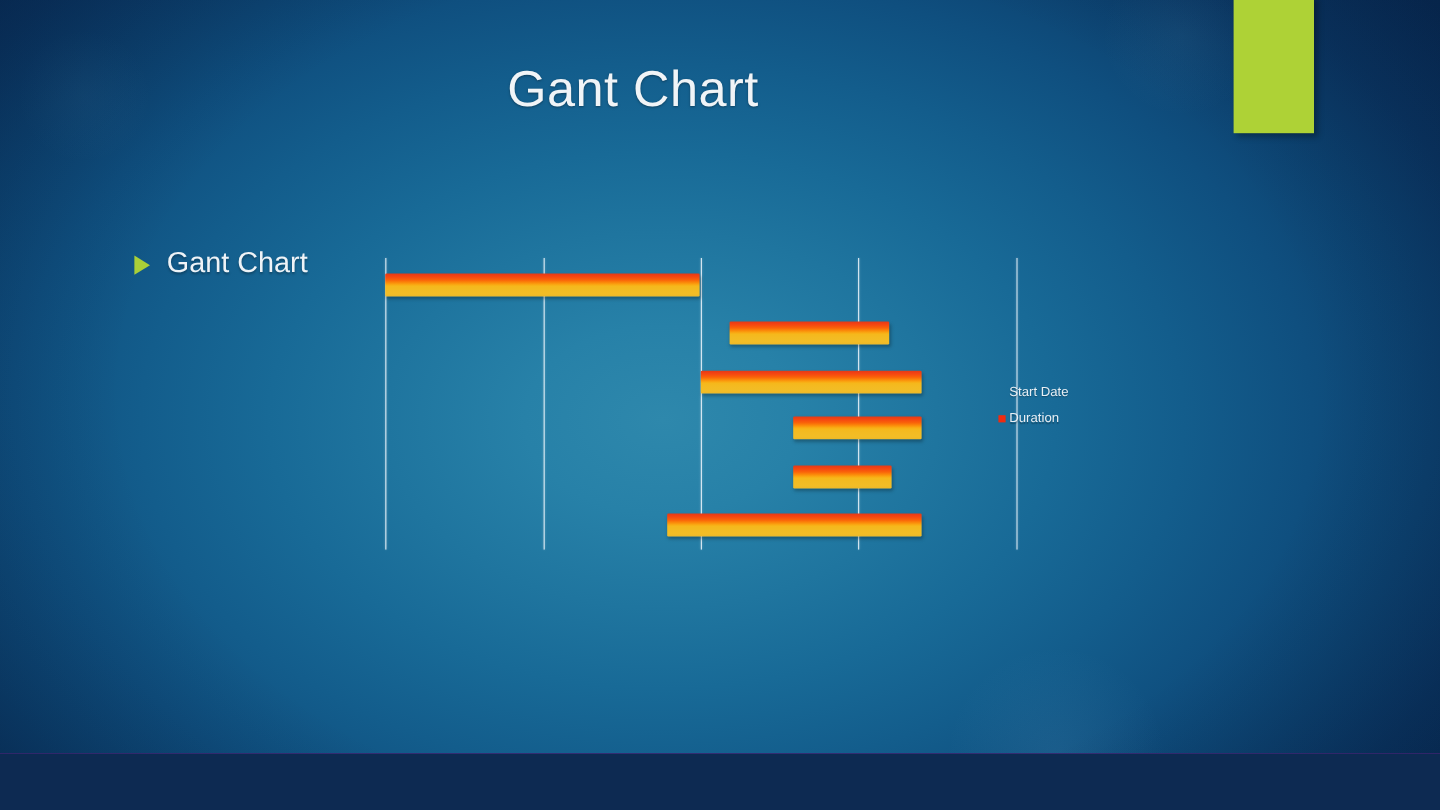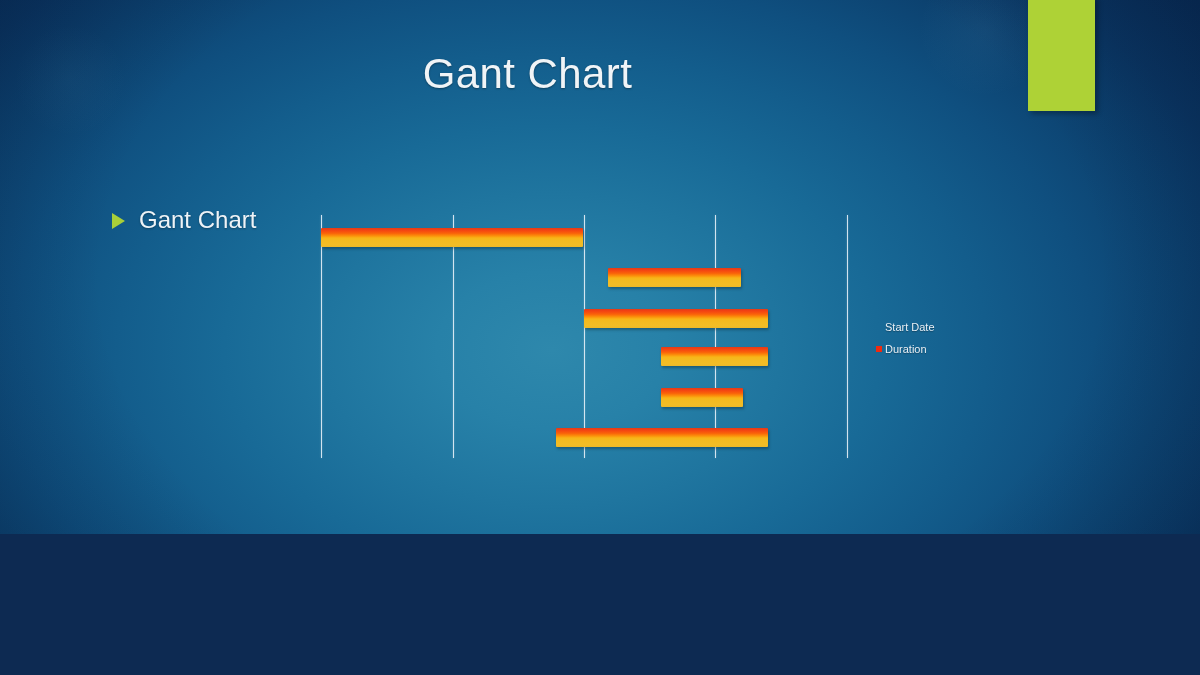--- a/index.html
+++ b/index.html
@@ -3,21 +3,21 @@
 <meta charset="utf-8">
 <style>
   html, body {
     margin: 0;
     padding: 0;
     background: #0d2a52;
   }
   #slide {
     position: relative;
     width: 1200px;
-    height: 534px;
+    height: 628px;
     overflow: hidden;
     font-family: "Liberation Sans", sans-serif;
     background-color: #a21caf;
     background-image:
       radial-gradient(ellipse 62% 58% at 46% 52%,
         #2b83a8 0%,
         #247ba3 18%,
         #1d6d9c 33%,
         #176294 45%,
         #125688 57%,
@@ -140,21 +140,21 @@
         #f5b81c 56%,
         #f3bb22 70%,
         #f2bd26 88%,
         #eeb827 100%);
     box-shadow: 1px 2px 3px rgba(0,0,0,0.28);
   }
 
   
   #legend {
     position: absolute;
-    left: 876px;
+    left: 832px;
     top: 316px;
     color: #e8eff5;
     font-size: 11px;
     line-height: 1;
   }
   .legend-row {
     display: flex;
     align-items: center;
     height: 22px;
   }

